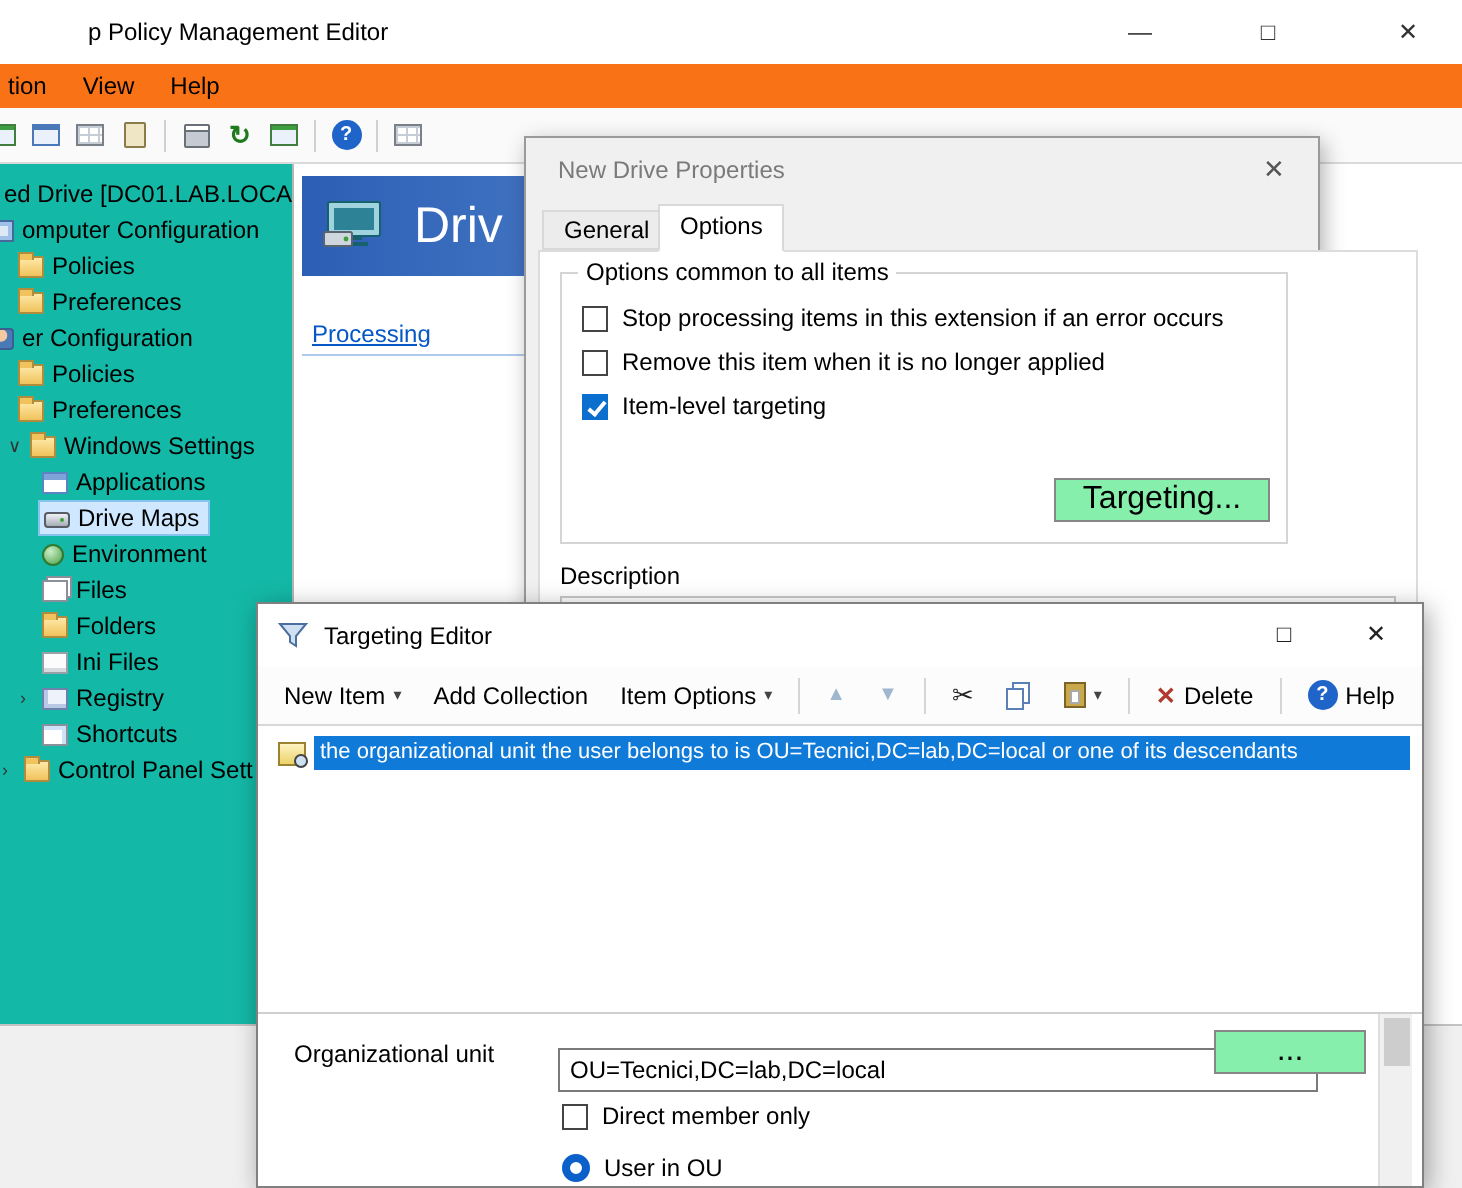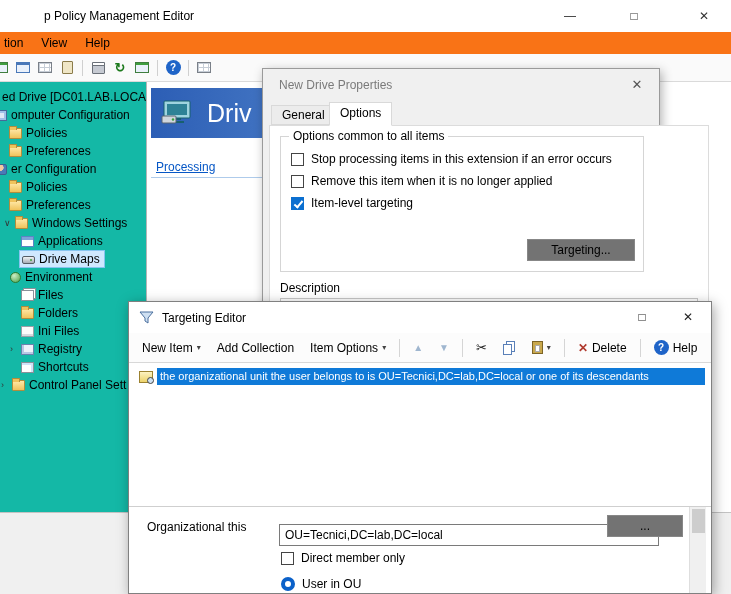--- a/index.html
+++ b/index.html
@@ -64,21 +64,21 @@
   .tabstrip{position:absolute;left:8px;top:33px;height:24px}
   .tab{position:absolute;top:3px;height:20px;background:#ececec;border:1px solid #d9d9d9;padding:0 10px;line-height:18px}
   .tab.active{top:0;height:24px;background:#fff;line-height:21px;border-bottom:1px solid #fff;z-index:3}
   .page{position:absolute;left:6px;top:56px;width:440px;height:184px;background:#fff;border:1px solid #dcdcdc}
   .groupbox{position:absolute;left:10px;top:10px;width:364px;height:136px;border:1px solid #d5d5d5;padding:15px 8px 0 10px}
   .gb-label{position:absolute;left:8px;top:-8px;background:#fff;padding:0 4px}
   .cbrow{display:flex;align-items:center;gap:7px;height:14px;margin-bottom:8px;white-space:nowrap}
   .cb{width:13px;height:13px;border:1px solid #444;background:#fff;flex:none;position:relative}
   .cb.checked{background:#0b6fd0;border-color:#0b6fd0}
   .cb.checked::after{content:"";position:absolute;left:4px;top:1px;width:3px;height:7px;border:solid #fff;border-width:0 2px 2px 0;transform:rotate(40deg)}
-  .btn{font-family:inherit;font-size:12px;background:#737373;border:1px solid #878787;color:#000}
+  .btn{font-family:inherit;font-size:16px;background:#86efac;border:1px solid #878787;color:#000}
   .targeting{position:absolute;right:8px;top:102px;width:108px;height:22px}
   .desc-label{position:absolute;left:10px;top:155px}
   .desc-box{position:absolute;left:10px;right:10px;top:172px;height:12px;background:#fff;border:1px solid #c8c8c8}
 
   
   .dlg2{position:absolute;left:128px;top:301px;width:584px;height:293px;background:#fff;border:1px solid #808080;box-shadow:2px 3px 12px rgba(0,0,0,.35);z-index:10}
   .d2-title{position:absolute;left:0;top:0;right:0;height:31px;background:#fff;display:flex;align-items:center;padding-left:10px;gap:8px}
   .wb2{position:absolute;top:0;width:46px;height:30px;display:flex;align-items:center;justify-content:center;font-size:12px;color:#222}
   .wb2.max{right:46px}.wb2.close{right:0}
   .d2-toolbar{position:absolute;left:0;top:31px;right:0;height:30px;background:#fcfcfc;border-bottom:1px solid #d8d8d8;display:flex;align-items:center;padding-left:6px;gap:2px}
@@ -202,21 +202,21 @@
     <div class="trow" style="padding-left:21px">
       <span class="ti ic-app"></span>
       <span class="tlabel">Applications</span>
     </div>
     <div class="trow" style="padding-left:21px">
       <span class="tsel">
         <span class="ti ic-drive"></span>
         <span class="tlabel">Drive Maps</span>
       </span>
     </div>
-    <div class="trow" style="padding-left:10px">
+    <div class="trow" style="padding-left:21px">
       <span class="ti ic-env"></span>
       <span class="tlabel">Environment</span>
     </div>
     <div class="trow" style="padding-left:21px">
       <span class="ti ic-files"></span>
       <span class="tlabel">Files</span>
     </div>
     <div class="trow" style="padding-left:21px">
       <span class="ti ic-folder"></span>
       <span class="tlabel">Folders</span>
@@ -352,21 +352,21 @@
     </div>
 
     <div class="d2-list">
       <div class="d2-row">
         <span class="ic-ou"></span>
         <span class="d2-sel">the organizational unit the user belongs to is OU=Tecnici,DC=lab,DC=local or one of its descendants</span>
       </div>
     </div>
 
     <div class="d2-form">
-      <span class="oulabel">Organizational this</span>
+      <span class="oulabel">Organizational unit</span>
       <input class="ouinput" type="text" value="OU=Tecnici,DC=lab,DC=local" style="">
       <button class="btn browse">...</button>
       <div class="cbrow dmrow">
         <span class="cb"></span>
         <span>Direct member only</span>
       </div>
       <div class="uourow">
         <span class="radio checked"></span>
         <span>User in OU</span>
       </div>

